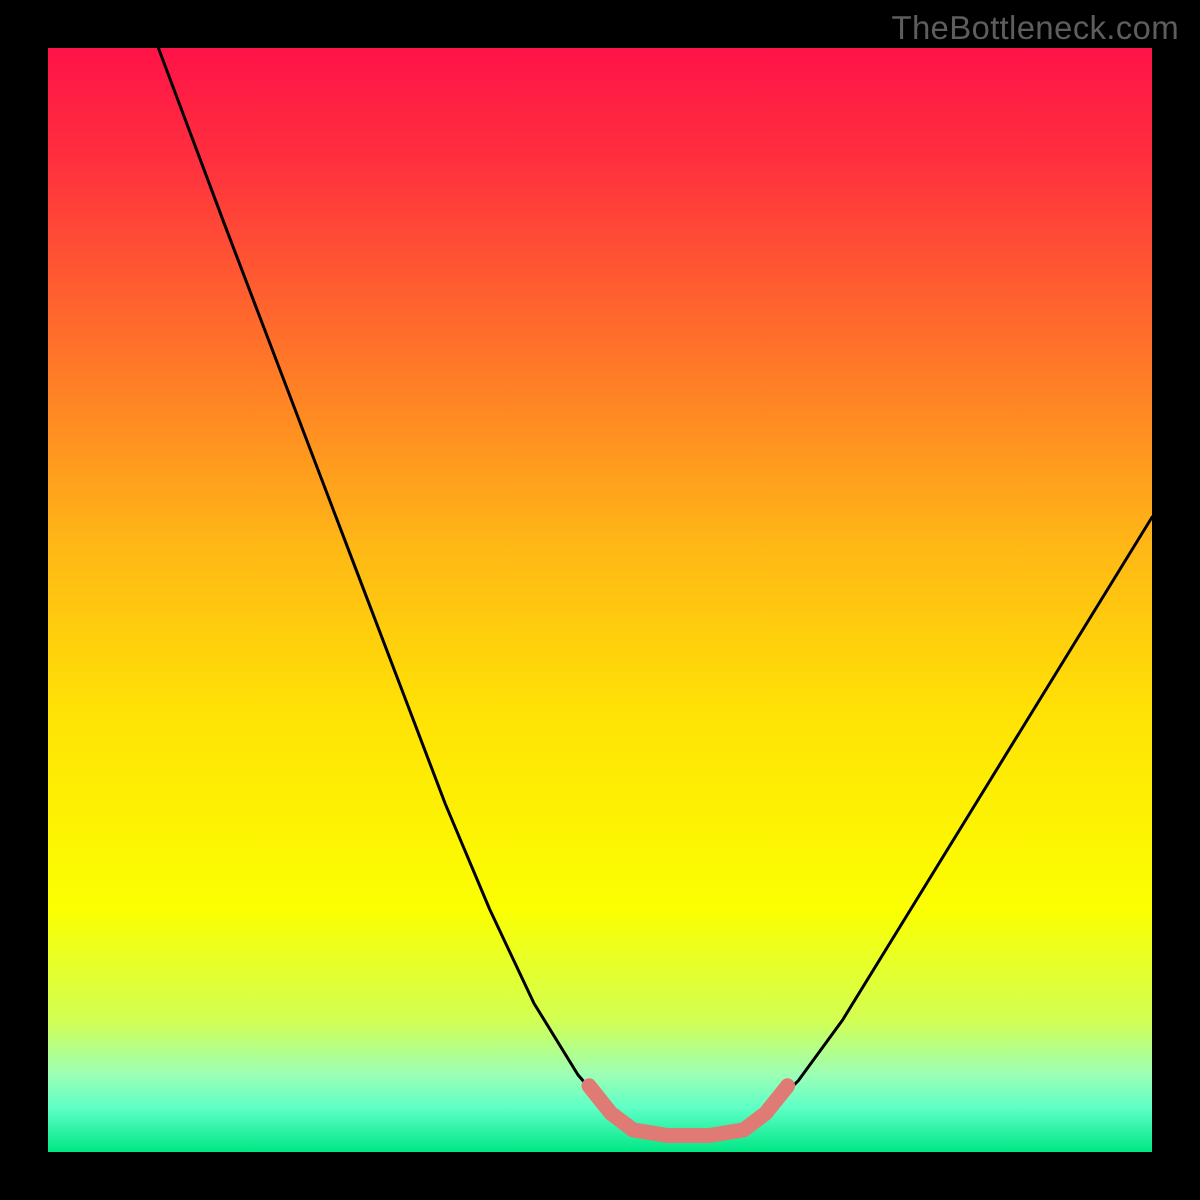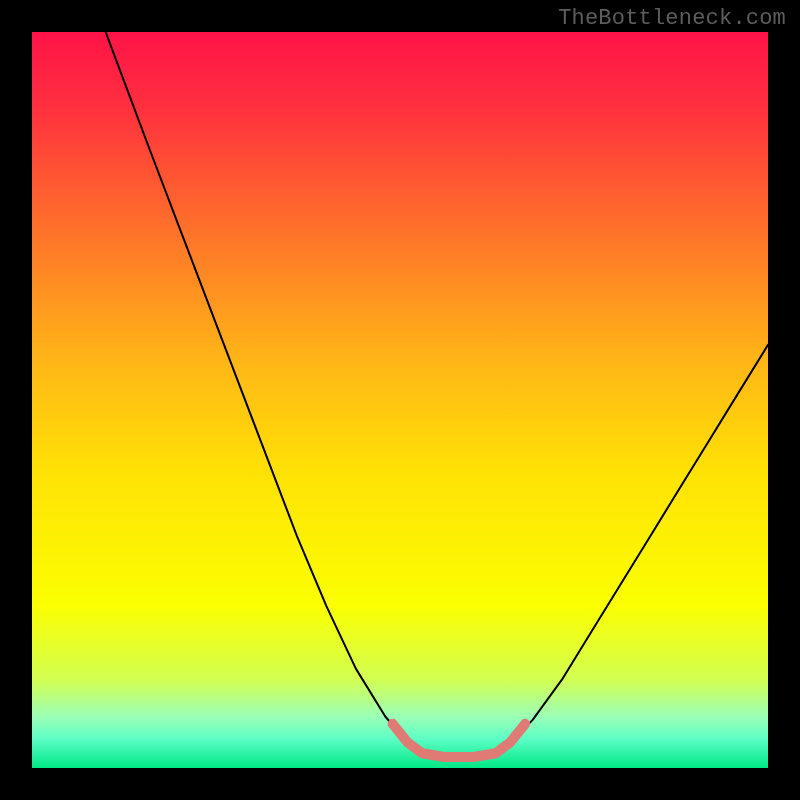--- a/index.html
+++ b/index.html
@@ -8,21 +8,20 @@
     width: 800px;
     height: 800px;
     overflow: hidden;
     font-family: Arial, Helvetica, sans-serif;
   }
   .frame {
     width: 800px;
     height: 800px;
     background: #000;
     position: relative;
-    font-family: Liberation Mono, monospace;
   }
   .plot {
     position: absolute;
     left: 32px;
     top: 32px;
     width: 736px;
     height: 736px;
   }
   .watermark {
     position: absolute;

